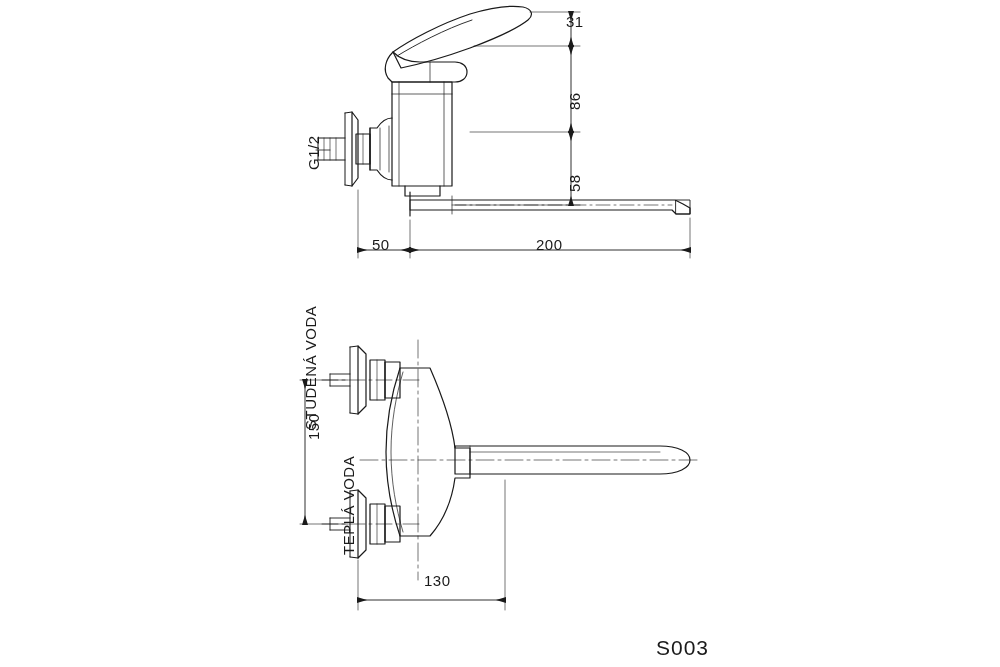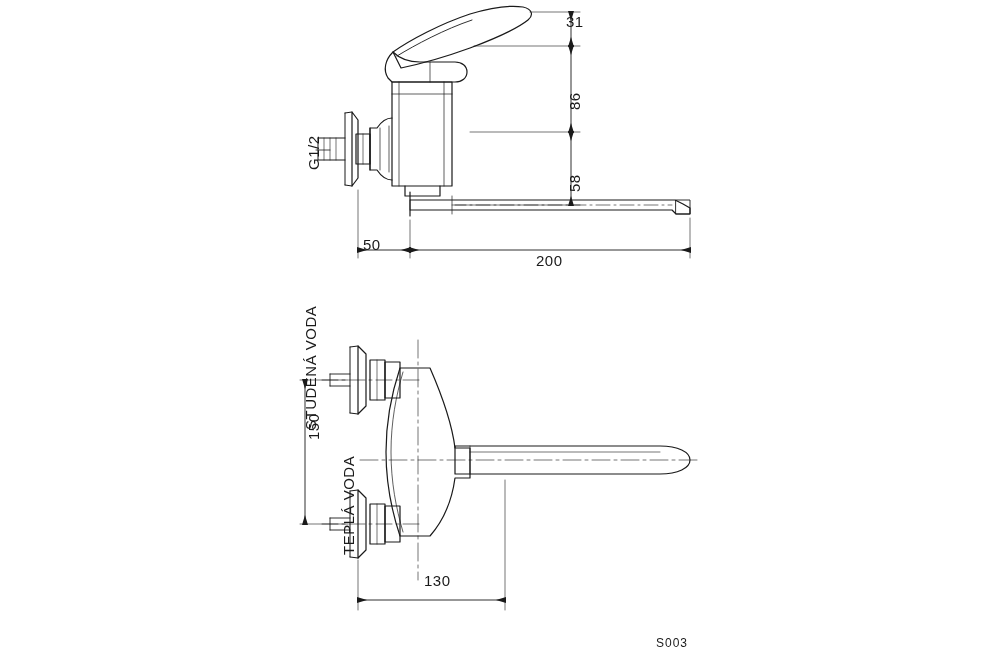--- a/index.html
+++ b/index.html
@@ -29,21 +29,21 @@
     letter-spacing: 0.5px;
     color: #1a1a1a;
     white-space: nowrap;
   }
   .lbl.rot {
     transform-origin: 0 0;
     transform: rotate(-90deg);
   }
   .code {
     position: absolute;
-    font-size: 12px;
+    font-size: 21px;
     letter-spacing: 1px;
     color: #1a1a1a;
   }
 </style>
 </head>
 <body>
 
 <svg id="drawing" viewBox="0 0 1000 667">
   <defs>
     <marker id="arrH" markerWidth="10" markerHeight="8" refX="9" refY="4" orient="auto" markerUnits="userSpaceOnUse">
@@ -169,22 +169,22 @@
       <path d="M505,480 L505,610" stroke-width="0.6"></path>
       <path d="M358,600 L505,600" stroke-width="0.9" marker-start="url(#arrHr)" marker-end="url(#arrH)"></path>
     </g>
   </g>
 </svg>
 
 <div class="lbl" style="left:566px; top:13px;">31</div>
 <div class="lbl rot" style="left:566px; top:110px;">86</div>
 <div class="lbl rot" style="left:566px; top:192px;">58</div>
 
-<div class="lbl" style="left:363px; top:236px;">50</div>
-<div class="lbl" style="left:536px; top:252px;">200</div>
+<div class="lbl" style="left:372px; top:236px;">50</div>
+<div class="lbl" style="left:536px; top:236px;">200</div>
 
 <div class="lbl rot" style="left:305px; top:170px;">G1/2</div>
 
 <div class="lbl rot" style="left:305px; top:440px;">150</div>
 <div class="lbl" style="left:424px; top:572px;">130</div>
 
 <div class="lbl rot" style="left:302px; top:430px;">STUDENÁ VODA</div>
 <div class="lbl rot" style="left:340px; top:555px;">TEPLÁ VODA</div>
 
 <div class="code" style="left:656px; top:636px;">S003</div>

